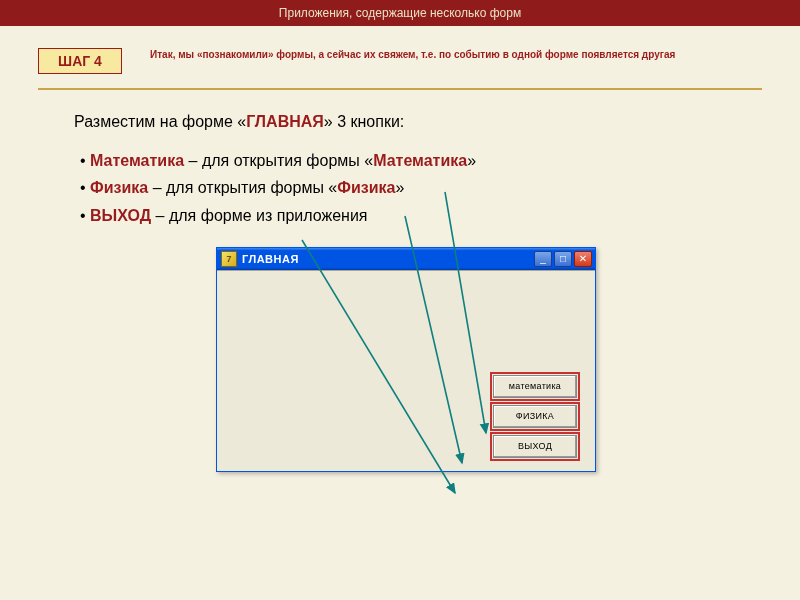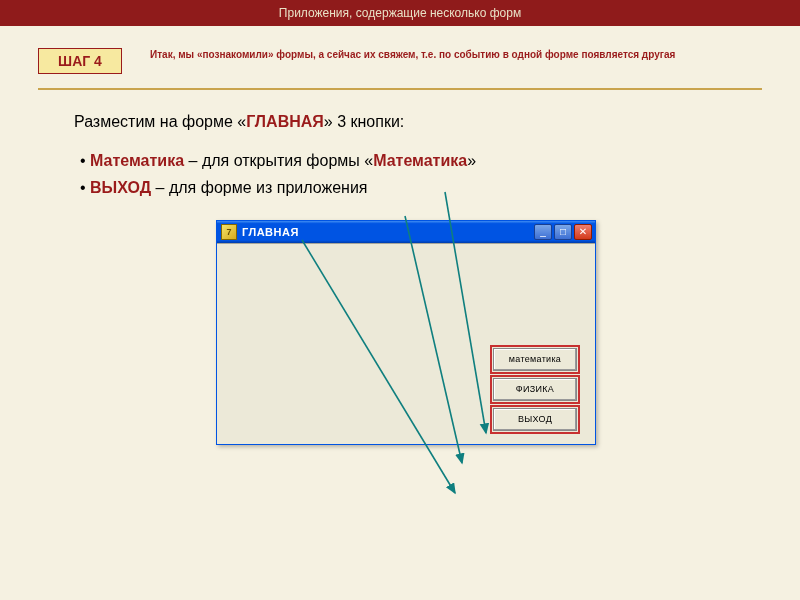--- a/index.html
+++ b/index.html
@@ -171,20 +171,21 @@
   </div>
 
   <hr class="divider">
 
   <div class="body-text">
     <div>
       <span>Разместим на форме «</span><span class="kw">ГЛАВНАЯ</span><span>» 3 кнопки:</span>
     </div>
     <ul>
       <li><span class="kw">Математика</span><span> – для открытия формы «</span><span class="kw">Математика</span><span>»</span></li>
+      <li><span class="kw">Физика</span><span> – для открытия формы «</span><span class="kw">Физика</span><span>»</span></li>
       <li><span class="kw">ВЫХОД</span><span> – для форме из приложения</span><span class="kw"></span><span></span></li>
     </ul>
   </div>
 
   <div class="screenshot-wrap">
     <div class="win">
       <div class="titlebar">
         <div class="appicon">7</div>
         <div class="title">ГЛАВНАЯ</div>
         <div class="winbtns">

